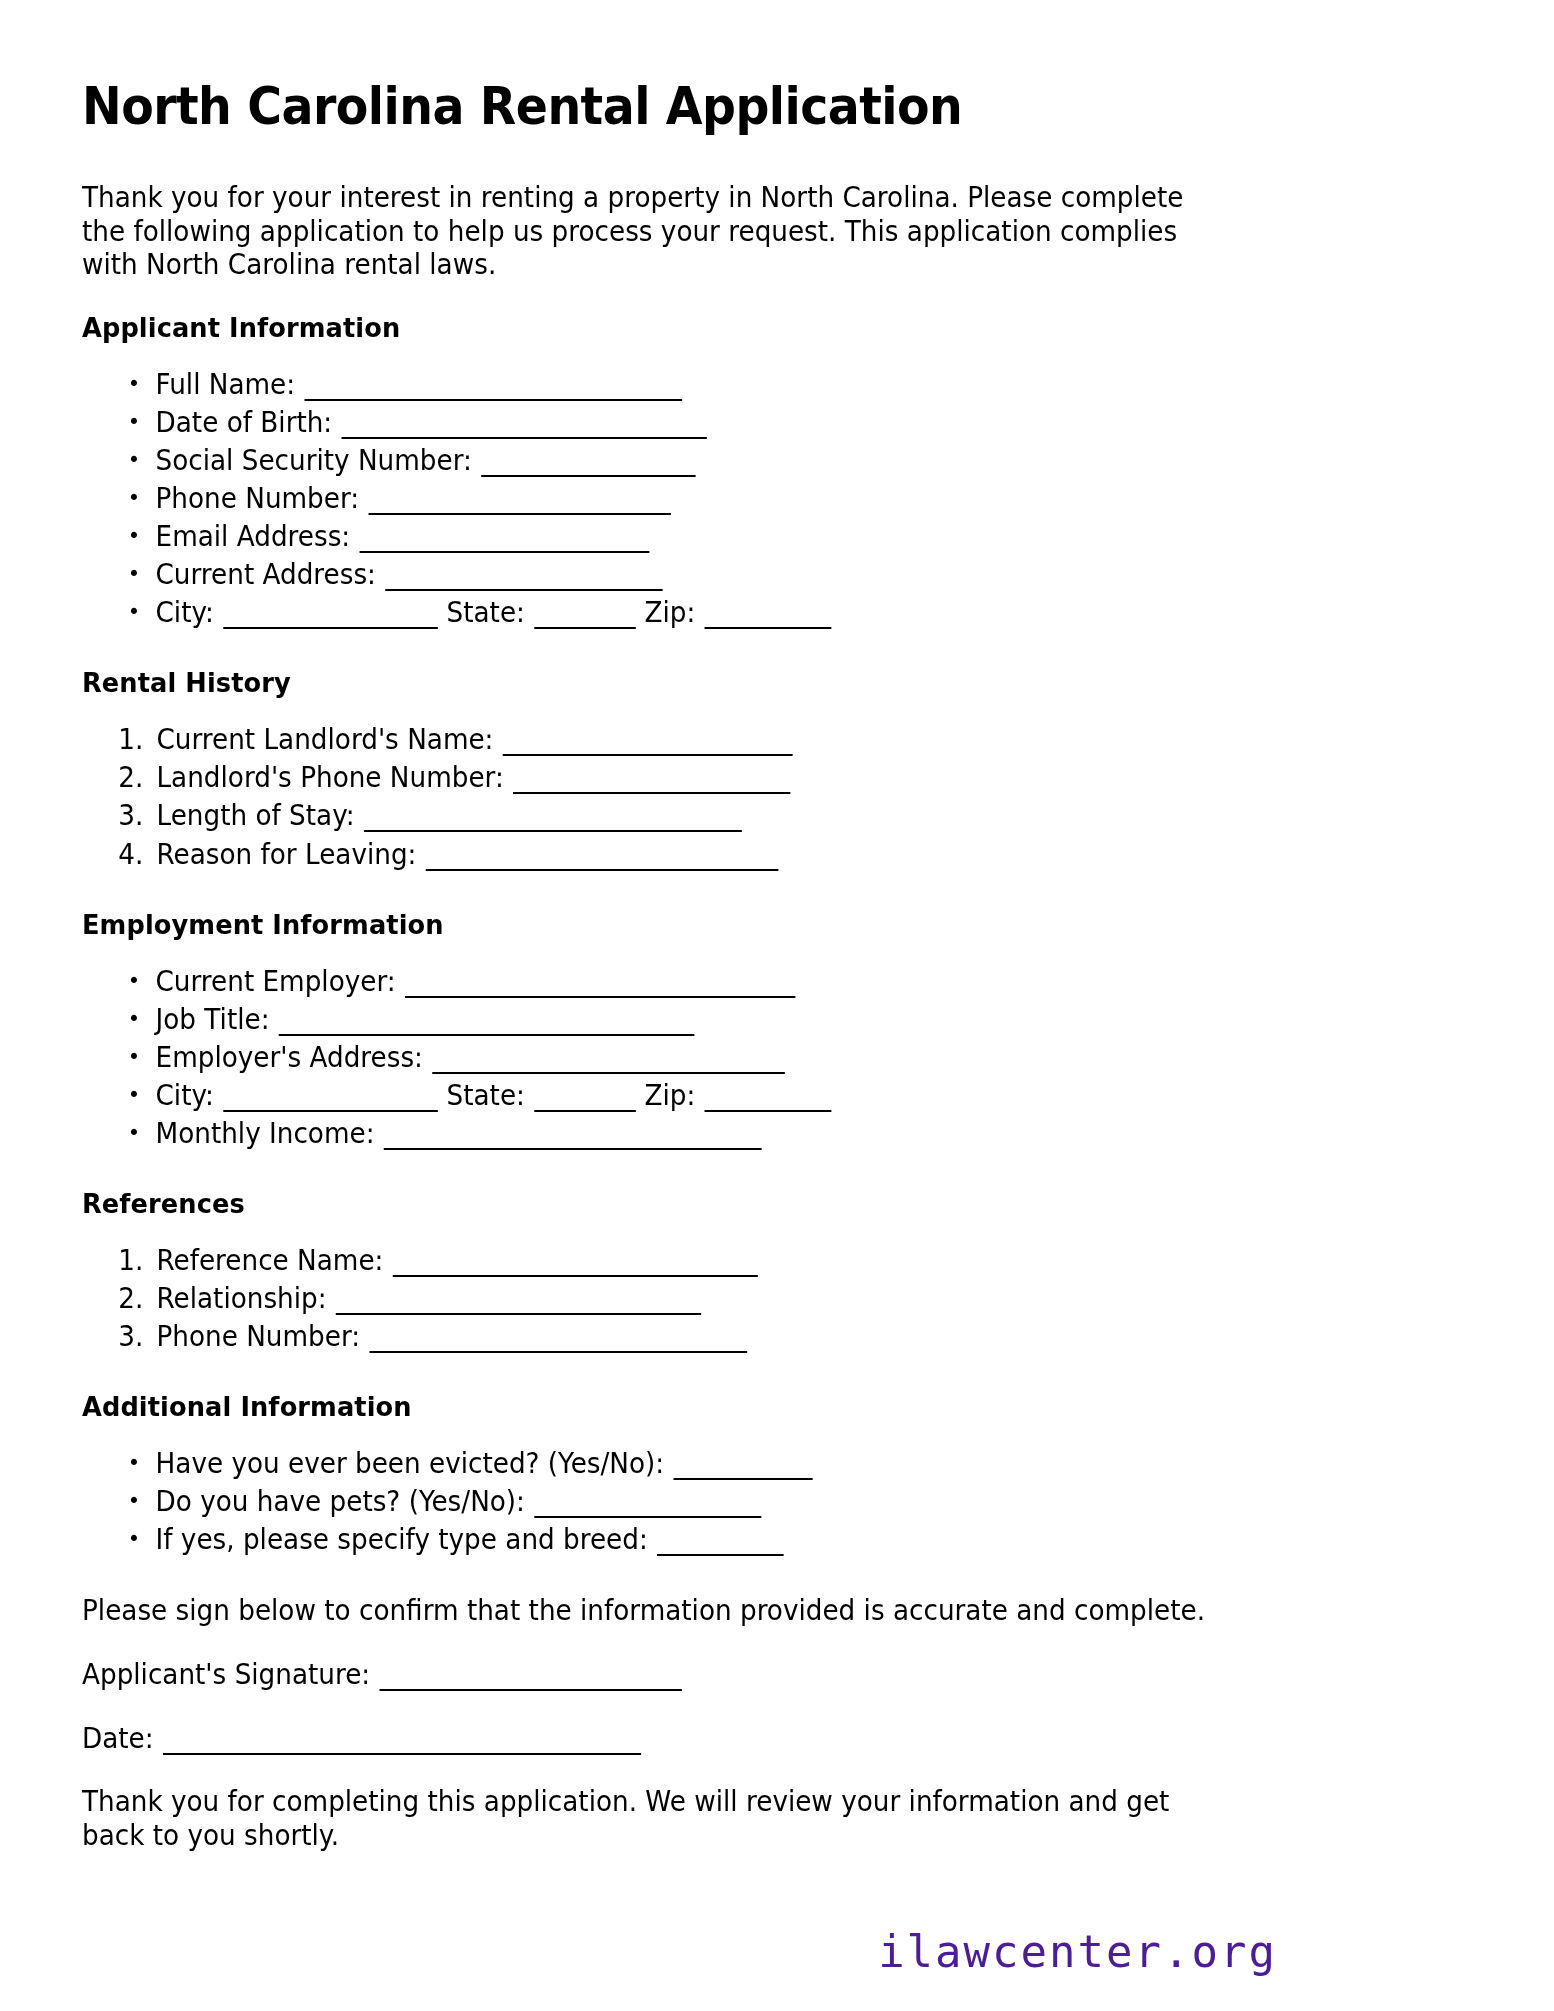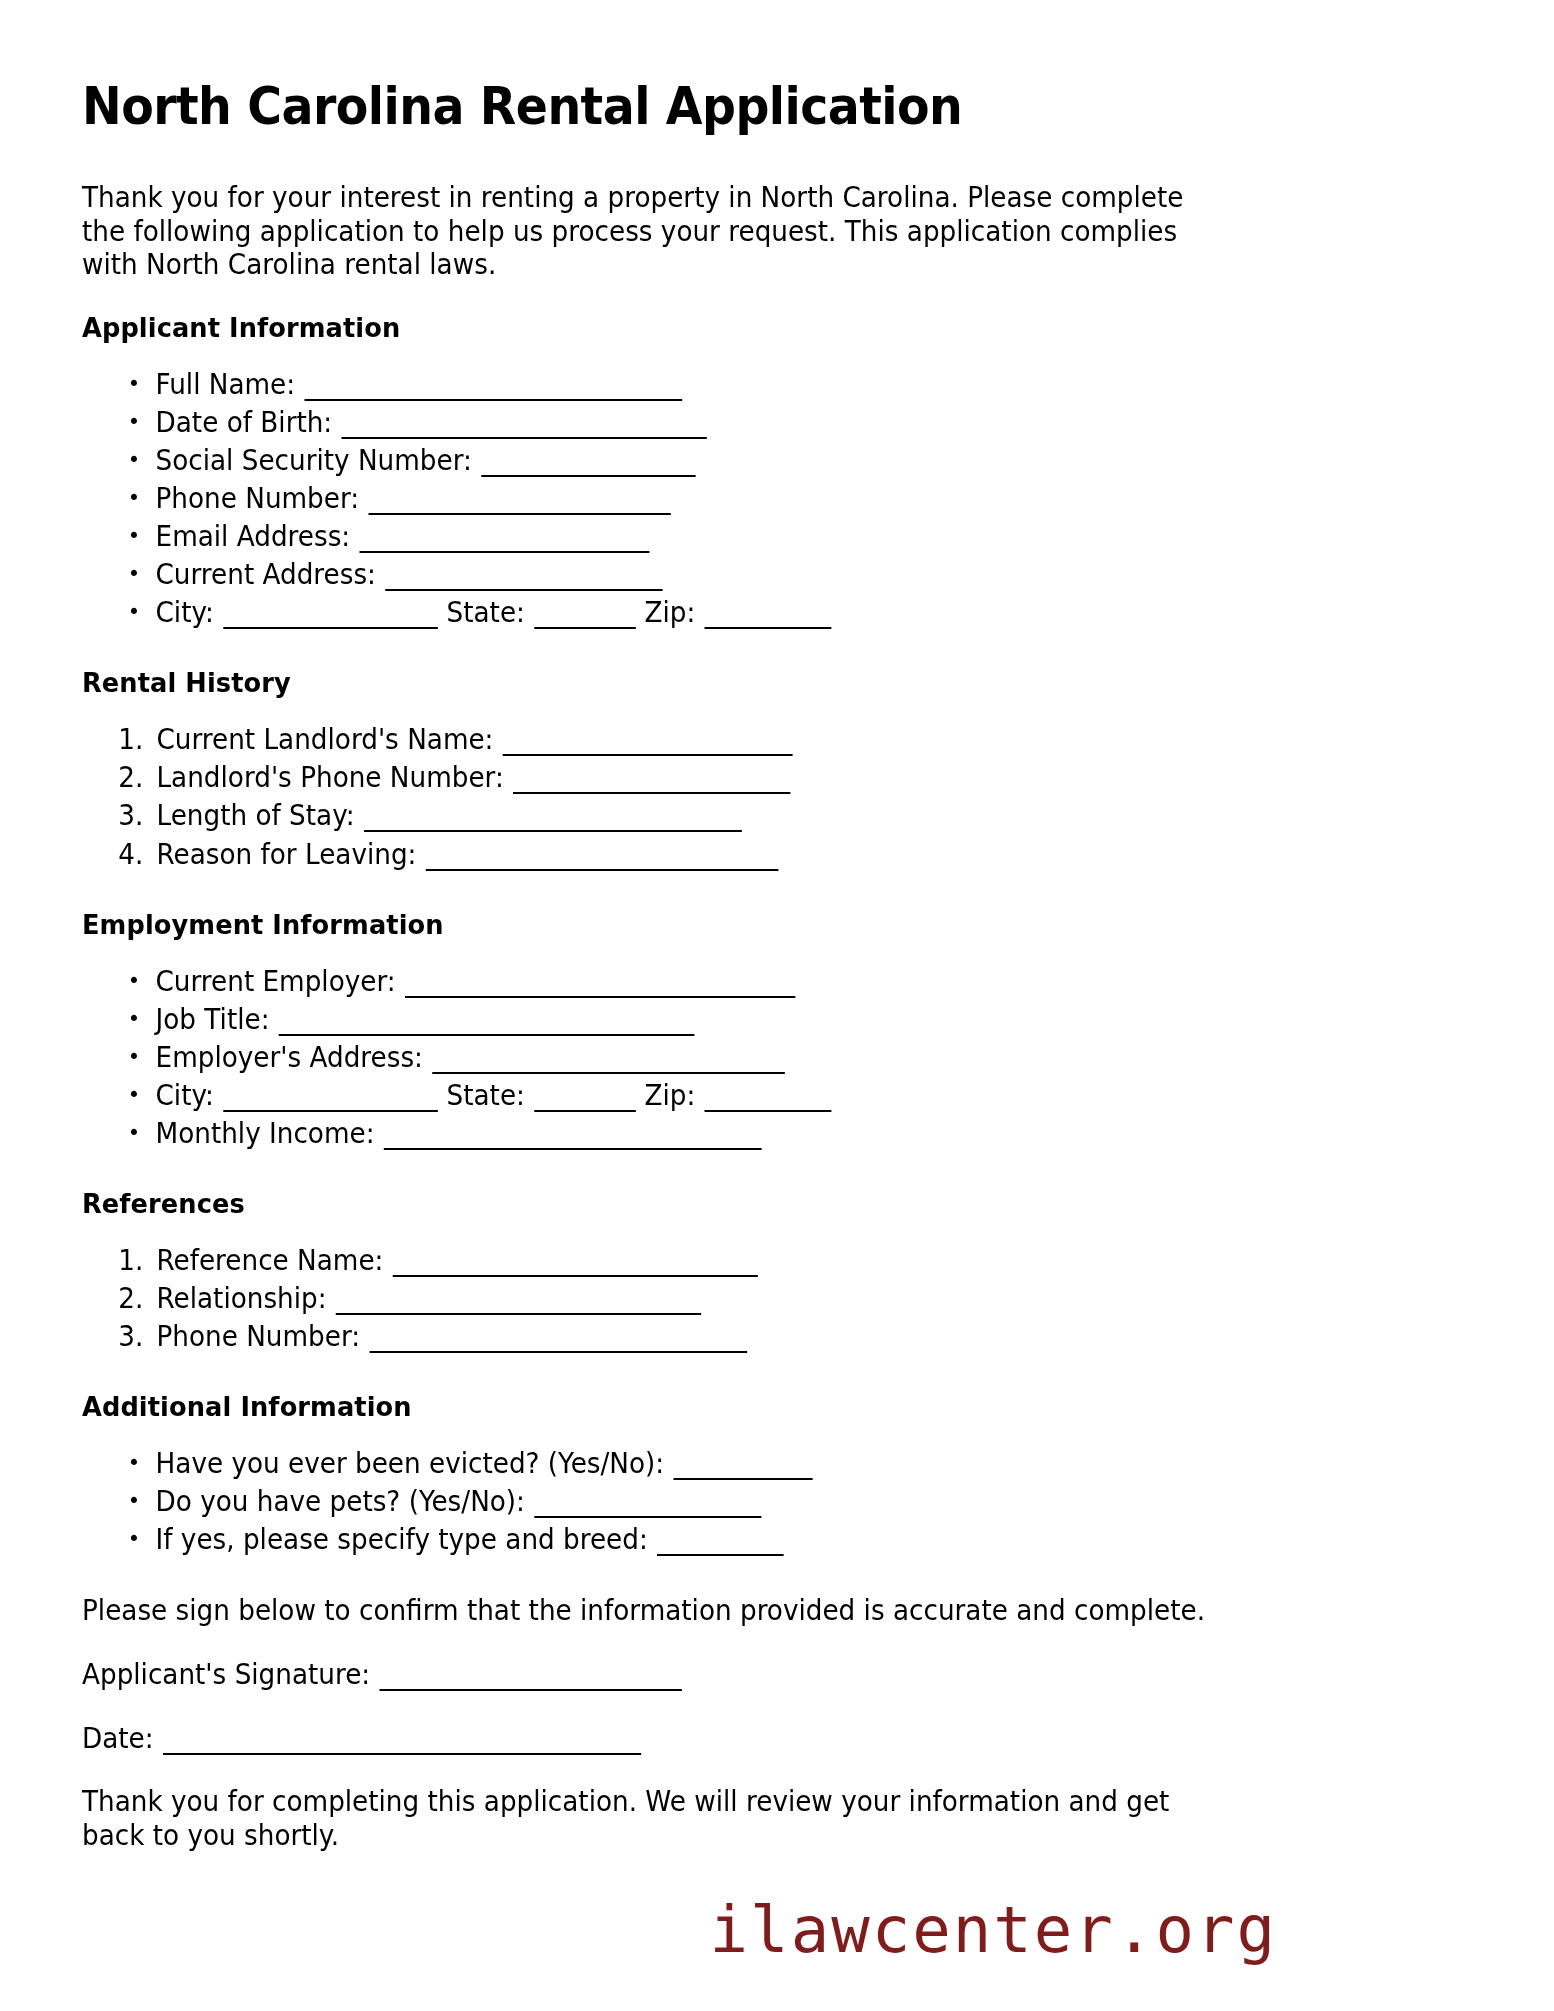--- a/index.html
+++ b/index.html
@@ -100,25 +100,25 @@
     margin: 0 0 30px 0;
     white-space: nowrap;
     transform: scaleX(0.955);
     transform-origin: left center;
   }
 
   
   .watermark {
     position: absolute;
     right: 84px;
-    bottom: 44px;
+    bottom: 34px;
     font-family: "DejaVu Sans Mono", "Liberation Mono", monospace;
-    font-size: 64px;
+    font-size: 44px;
     letter-spacing: 2px;
-    color: #7f1d1d;
+    color: #4c1d95;
     white-space: nowrap;
   }
 </style>
 </head>
 <body>
 
 <div class="page">
 
   <h1 class="doc-title">North Carolina Rental Application</h1>
 

